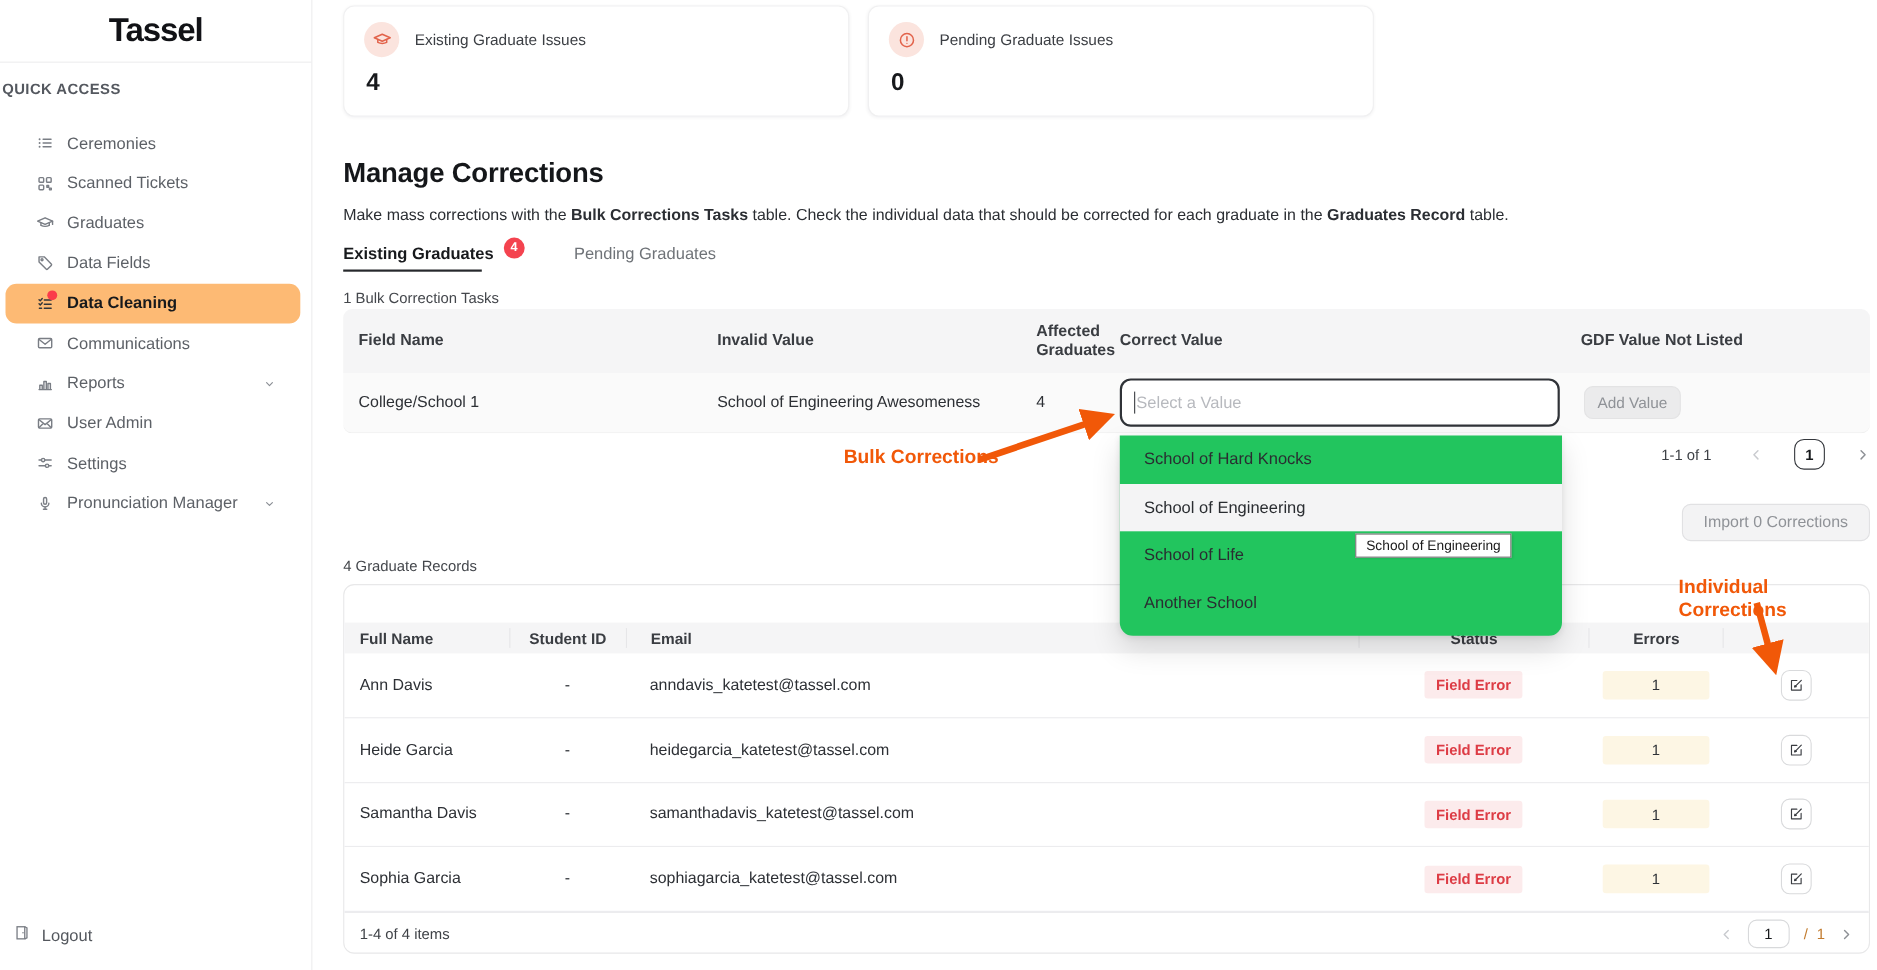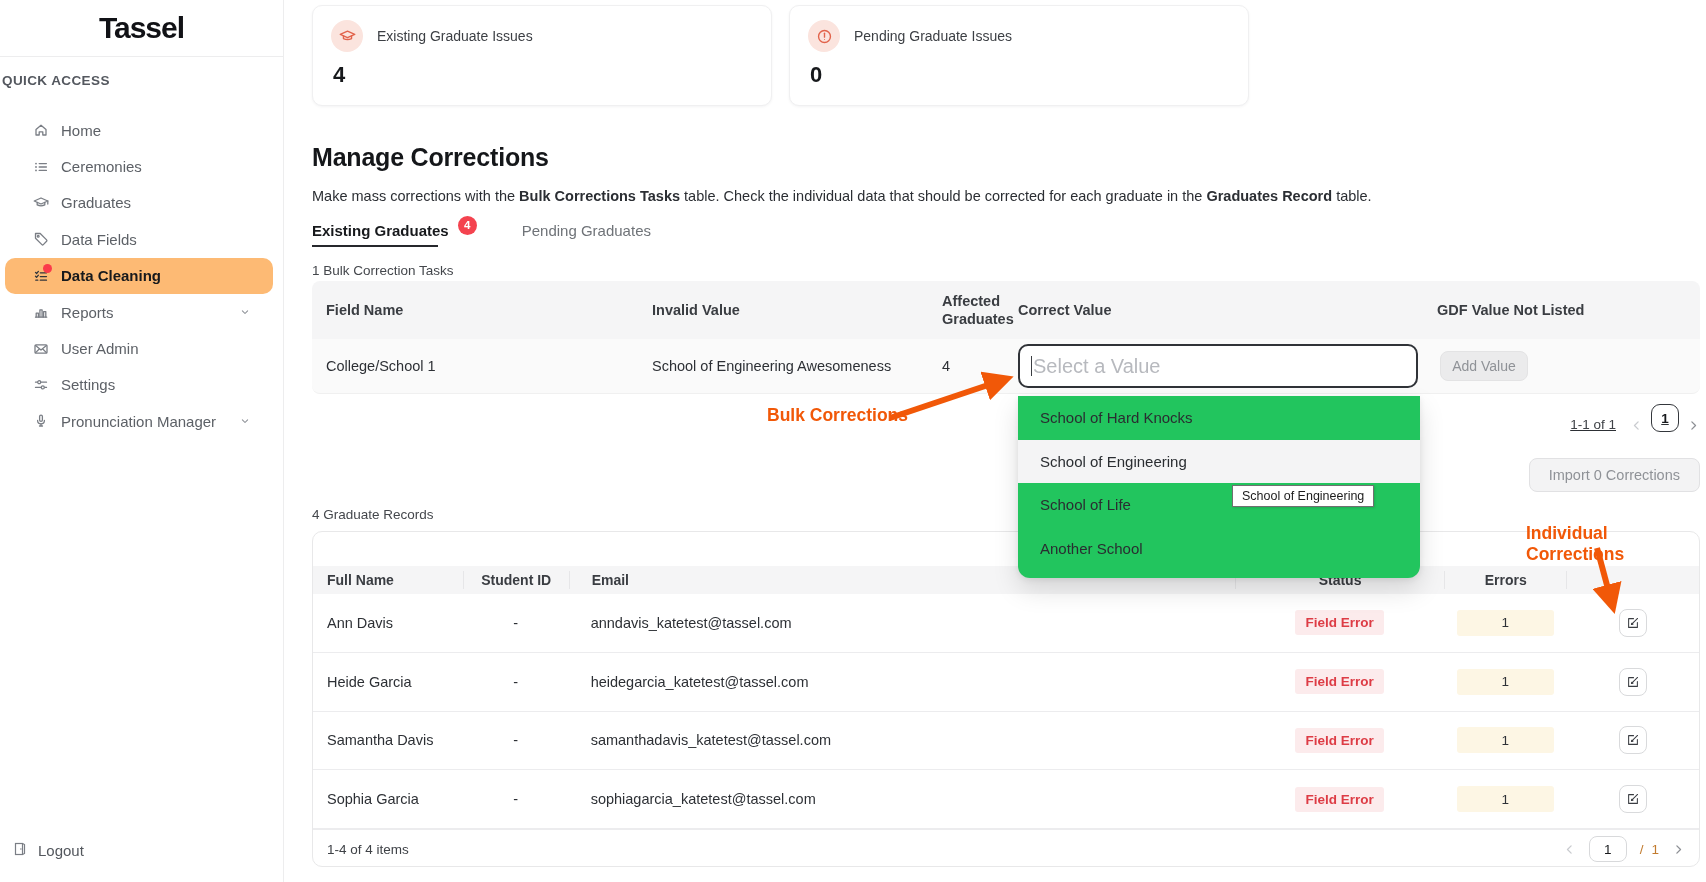--- a/index.html
+++ b/index.html
@@ -70,27 +70,27 @@
   .bc1 { width:328px; padding-left:14px; }
   .bc2 { width:290px; padding-left:12px; }
   .bc3 { width:88px;  padding-left:12px; line-height:18px; }
   .bc4 { width:419px; }
   .bc5 { width:263px; }
 
   .select-box { width:400px; height:44px; border:2px solid #303338; border-radius:10px;
                 background:#fff; display:flex; align-items:center; padding-left:11px;
                 cursor:text; position:relative; z-index:45; }
   .caret { width:1px; height:20px; background:#3a3d42; margin-right:1px; }
-  .placeholder { font-size:20px; color:#b7b9be; }
+  .placeholder { font-size:15px; color:#b7b9be; }
   .add-value-btn { margin-left:3px; width:88px; height:30px; background:#ebebec;
                    border:1px solid #e3e3e4; border-radius:8px; color:#8f9297;
                    font-size:14px; font-family:inherit; cursor:pointer; }
 
-  .bulk-pagination { width:1388px; height:38px; display:flex; align-items:flex-end;
-                     justify-content:flex-end; gap:8px;text-decoration:underline; }
+  .bulk-pagination { width:1388px; height:38px; display:flex; align-items:center;
+                     justify-content:flex-end; gap:28px; }
   .pag-range { font-size:13.5px; color:#3f4247; margin-right:6px; }
   .pag-chev { display:flex; cursor:pointer; }
   .pag-chev svg { stroke:#c9cbcf; fill:none; stroke-width:1.6; stroke-linecap:round; stroke-linejoin:round; }
   .pag-chev.dark svg { stroke:#8d9095; }
   .page-box { width:28px; height:28px; border:1.5px solid #34373c; border-radius:9px;
               display:flex; align-items:center; justify-content:center; font-size:13.5px;
               font-weight:600; color:#17191c; cursor:pointer; background:#fff; }
 
   .import-row { width:1388px; margin-top:26px; display:flex; justify-content:flex-end; }
   .import-btn { height:34px; padding:0 19px; background:#f3f3f4; border:1px solid #e1e1e3;
@@ -152,39 +152,42 @@
 <aside class="sidebar">
   <div class="logo-wrap">
     <div class="logo">Tassel</div>
   </div>
   <div class="quick-access">QUICK ACCESS</div>
 
   <nav class="nav">
     <div class="nav-item">
       <span class="ic">
           <svg width="16" height="16" viewBox="0 0 16 16">
-            <path d="M3 7.6 L8 3.2 L13 7.6 V13 H9.8 V9.8 H6.2 V13 H3 Z"></path>
-          </svg>
-        </span>
-      <span>Home</span>
-    </div>
-    <div class="nav-item">
-      <span class="ic">
-          <svg width="16" height="16" viewBox="0 0 16 16">
             <circle cx="3" cy="4.6" r="0.9" fill="#7a7e85" stroke="none"></circle>
             <circle cx="3" cy="8" r="0.9" fill="#7a7e85" stroke="none"></circle>
             <circle cx="3" cy="11.4" r="0.9" fill="#7a7e85" stroke="none"></circle>
             <path d="M6.2 4.6 H13.4 M6.2 8 H13.4 M6.2 11.4 H13.4"></path>
           </svg>
         </span>
       <span>Ceremonies</span>
     </div>
     <div class="nav-item">
       <span class="ic">
           <svg width="16" height="16" viewBox="0 0 16 16">
+            <rect x="2.5" y="2.5" width="4.2" height="4.2" rx="0.8"></rect>
+            <rect x="9.3" y="2.5" width="4.2" height="4.2" rx="0.8"></rect>
+            <rect x="2.5" y="9.3" width="4.2" height="4.2" rx="0.8"></rect>
+            <path d="M9.6 9.6 h1.6 v1.6 h-1.6 Z M12 12 h1.6 v1.6 h-1.6 Z"></path>
+          </svg>
+        </span>
+      <span>Scanned Tickets</span>
+    </div>
+    <div class="nav-item">
+      <span class="ic">
+          <svg width="16" height="16" viewBox="0 0 16 16">
             <path d="M1.2 6 L8 3 L14.8 6 L8 9 Z"></path>
             <path d="M4.2 7.4 V9.9 Q8 11.7 11.8 9.9 V7.4"></path>
             <path d="M14.8 6 V9"></path>
           </svg>
         </span>
       <span>Graduates</span>
     </div>
     <div class="nav-item">
       <span class="ic">
           <svg width="16" height="16" viewBox="0 0 16 16">
@@ -197,20 +200,29 @@
     <div class="nav-item active">
       <span class="ic">
           <svg width="16" height="16" viewBox="0 0 16 16">
             <path d="M2.5 4.4 l1.1 1.1 l1.8 -2.1 M7.3 4.8 H13.5"></path>
             <path d="M2.5 8.2 l1.1 1.1 l1.8 -2.1 M7.3 8.6 H13.5"></path>
             <path d="M2.8 12.2 H4.8 M7.3 12.2 H13.5"></path>
           </svg>
           <span class="red-dot"></span>
         </span>
       <span>Data Cleaning</span>
+    </div>
+    <div class="nav-item">
+      <span class="ic">
+          <svg width="16" height="16" viewBox="0 0 16 16">
+            <rect x="2" y="3.8" width="12" height="8.4" rx="1"></rect>
+            <path d="M2.6 4.6 L8 9 L13.4 4.6"></path>
+          </svg>
+        </span>
+      <span>Communications</span>
     </div>
     <div class="nav-item">
       <span class="ic">
           <svg width="16" height="16" viewBox="0 0 16 16">
             <path d="M2.5 13.2 H13.7"></path>
             <path d="M3.2 13 V9.2 H5.4 V13"></path>
             <path d="M6.9 13 V5.8 H9.1 V13"></path>
             <path d="M10.6 13 V7.6 H12.8 V13"></path>
           </svg>
         </span>

